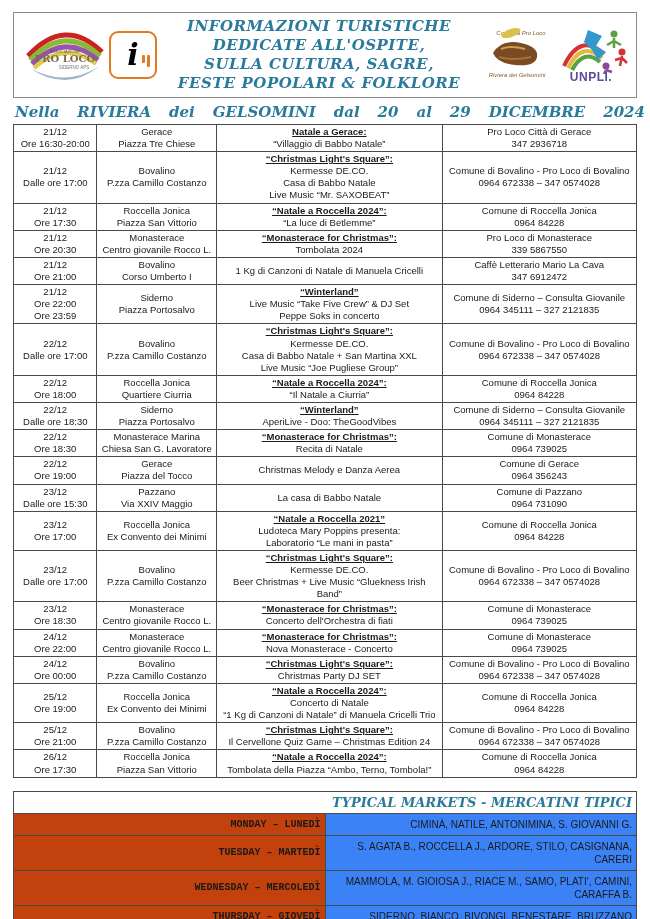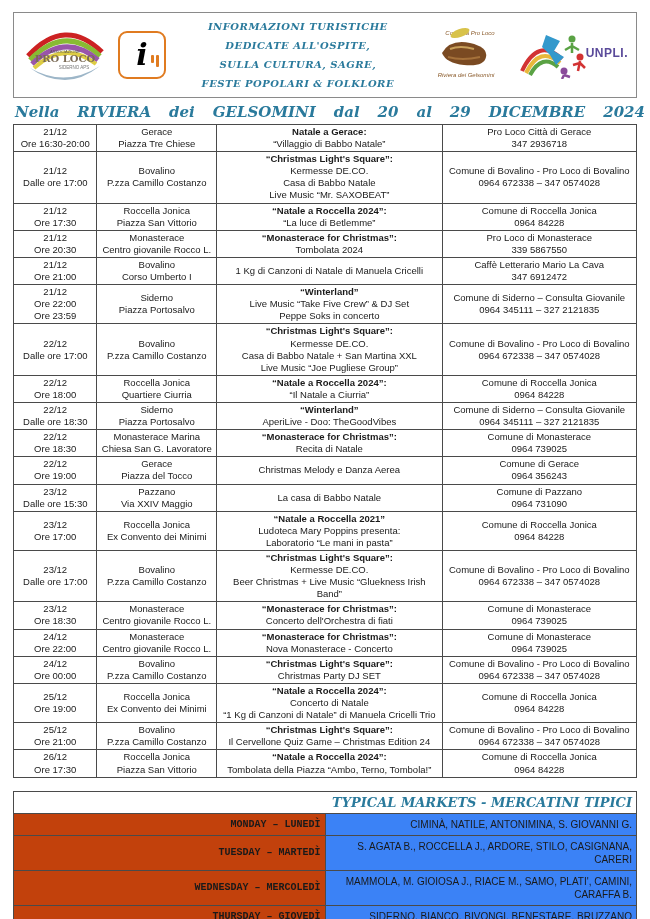--- a/index.html
+++ b/index.html
@@ -1,44 +1,44 @@
 <!DOCTYPE html>
 <html><head>
 <meta charset="utf-8">
 <style>
   html,body { margin:0; padding:0; background:#ffffff; }
   body { width:650px; min-height:919px; font-family:"Liberation Sans", sans-serif; color:#1a1a1a; }
 
   
   .header-box { display:flex; align-items:center; justify-content:space-between;
     border:1px solid #8a8a8a; margin:12px 13px 0 13px; height:84px; padding:0 8px; background:#fff; }
-  .logo-group { display:flex; align-items:center; gap:10px;justify-content:space-between; }
+  .logo-group { display:flex; align-items:center; gap:1px;justify-content:space-between; }
   .header-title { flex:1; text-align:center; color:#2a7a9c; font-weight:bold; font-style:italic;
-    font-family:"DejaVu Serif", serif; font-size:10px; line-height:19px; letter-spacing:0.5px; }
+    font-family:"DejaVu Serif", serif; font-size:15px; line-height:19px; letter-spacing:0.5px; }
 
   .iat-badge { width:44px; height:44px; border:2px solid #e07b20; border-radius:9px; background:#fff;
     display:flex; align-items:center; justify-content:center; position:relative; }
   .iat-letter { font-family:"DejaVu Serif", serif; font-style:italic; font-weight:bold; font-size:30px; color:#000; line-height:1; }
   .iat-bars { position:absolute; right:5px; bottom:10px; display:flex; gap:2px; }
   .iat-bars span { width:3px; background:#e07b20; display:inline-block; border-radius:1px; }
   .iat-bars span:nth-child(1){height:8px;} .iat-bars span:nth-child(2){height:12px;}
 
-  .unpli-wrap { display:flex; align-items:center; }
+  .unpli-wrap { display:flex; flex-direction:column; align-items:center; }
   .unpli-text { font-weight:bold; font-size:12px; color:#5a4a9a; letter-spacing:0.5px; margin-top:-4px; }
 
   
   .subtitle { margin:5px 5px 3px 15px; color:#2a7a9c; font-weight:bold; font-style:italic;
     font-family:"DejaVu Serif", serif; font-size:15px; text-align:justify; text-align-last:justify; }
 
   
   .events-table { border-collapse:collapse; width:624px; margin:3px auto 7px auto;
     font-size:9.5px; line-height:12.1px; table-layout:fixed; }
   .events-table td { border:1px solid #4a4a4a; text-align:center; vertical-align:middle; padding:1px 3px; }
   .col-date{width:13.4%;} .col-loc{width:19.2%;} .col-ev{width:36.2%;} .col-con{width:31.2%;}
-  .b { font-weight:bold; }
+  .b { font-weight:bold;text-decoration:underline; }
 
   
   .markets-table { border-collapse:collapse; width:624px; margin:13px auto 0 auto; font-size:10px; table-layout:fixed; }
   .markets-table td { border:1px solid #4a4a4a; text-align:right; vertical-align:middle; padding:4px 4px; line-height:13px; }
   .markets-title { color:#2a7a9c; font-weight:bold; font-style:italic; font-family:"DejaVu Serif", serif;
     font-size:13px; background:#fff; padding:2px 0; }
   .markets-day { width:28%; background:#c2410c; font-weight:bold;font-family:Liberation Mono, monospace; }
   .markets-loc { background:#3b82f6; }
 </style>
 </head>

